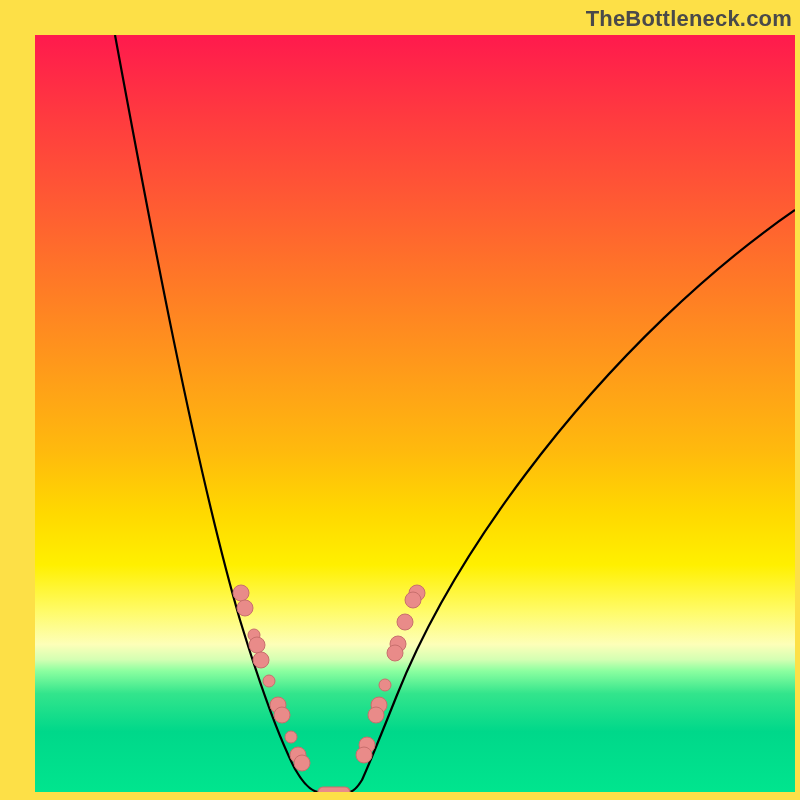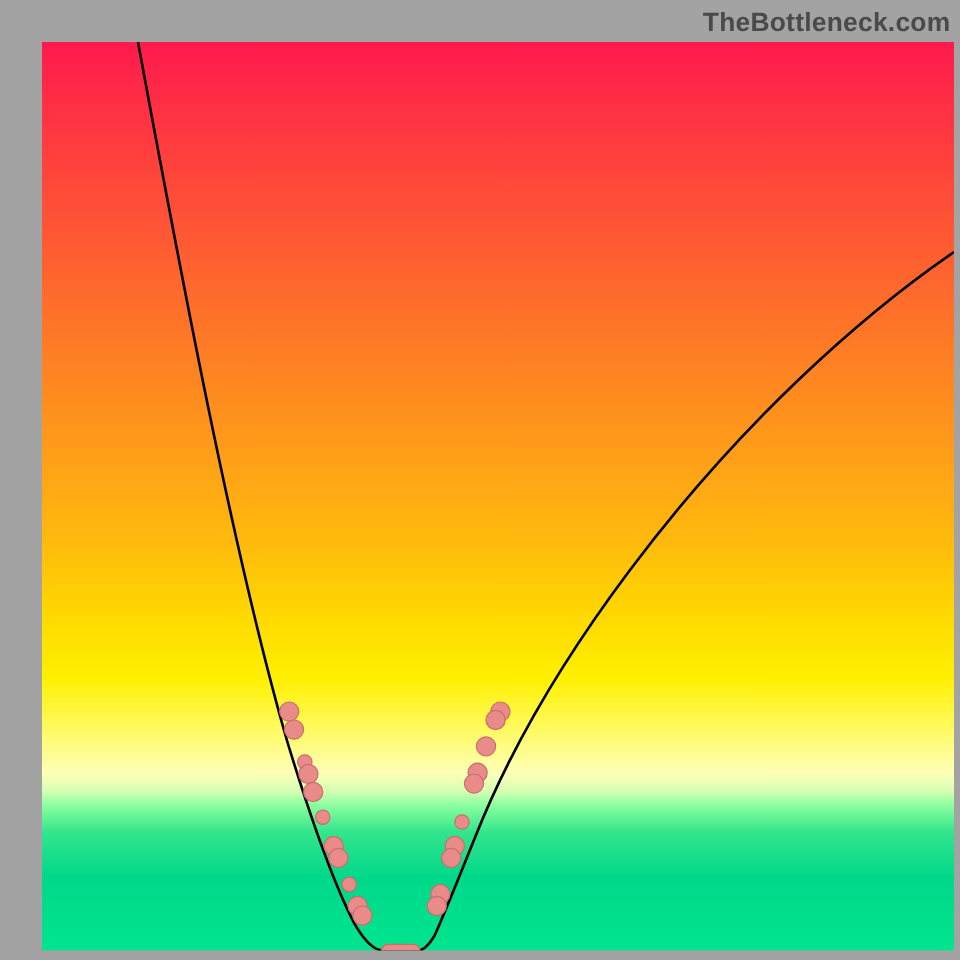--- a/index.html
+++ b/index.html
@@ -8,21 +8,21 @@
     width: 800px;
     height: 800px;
     overflow: hidden;
     background: #000;
     font-family: Arial, Helvetica, sans-serif;
   }
   .frame {
     position: relative;
     width: 800px;
     height: 800px;
-    background: #a3a3a3;
+    background: #fde047;
   }
   .plot-area {
     position: absolute;
     left: 35px;
     top: 35px;
     width: 760px;
     height: 757px;
     background: linear-gradient(
       to bottom,
       #ff1a4d 0%,

